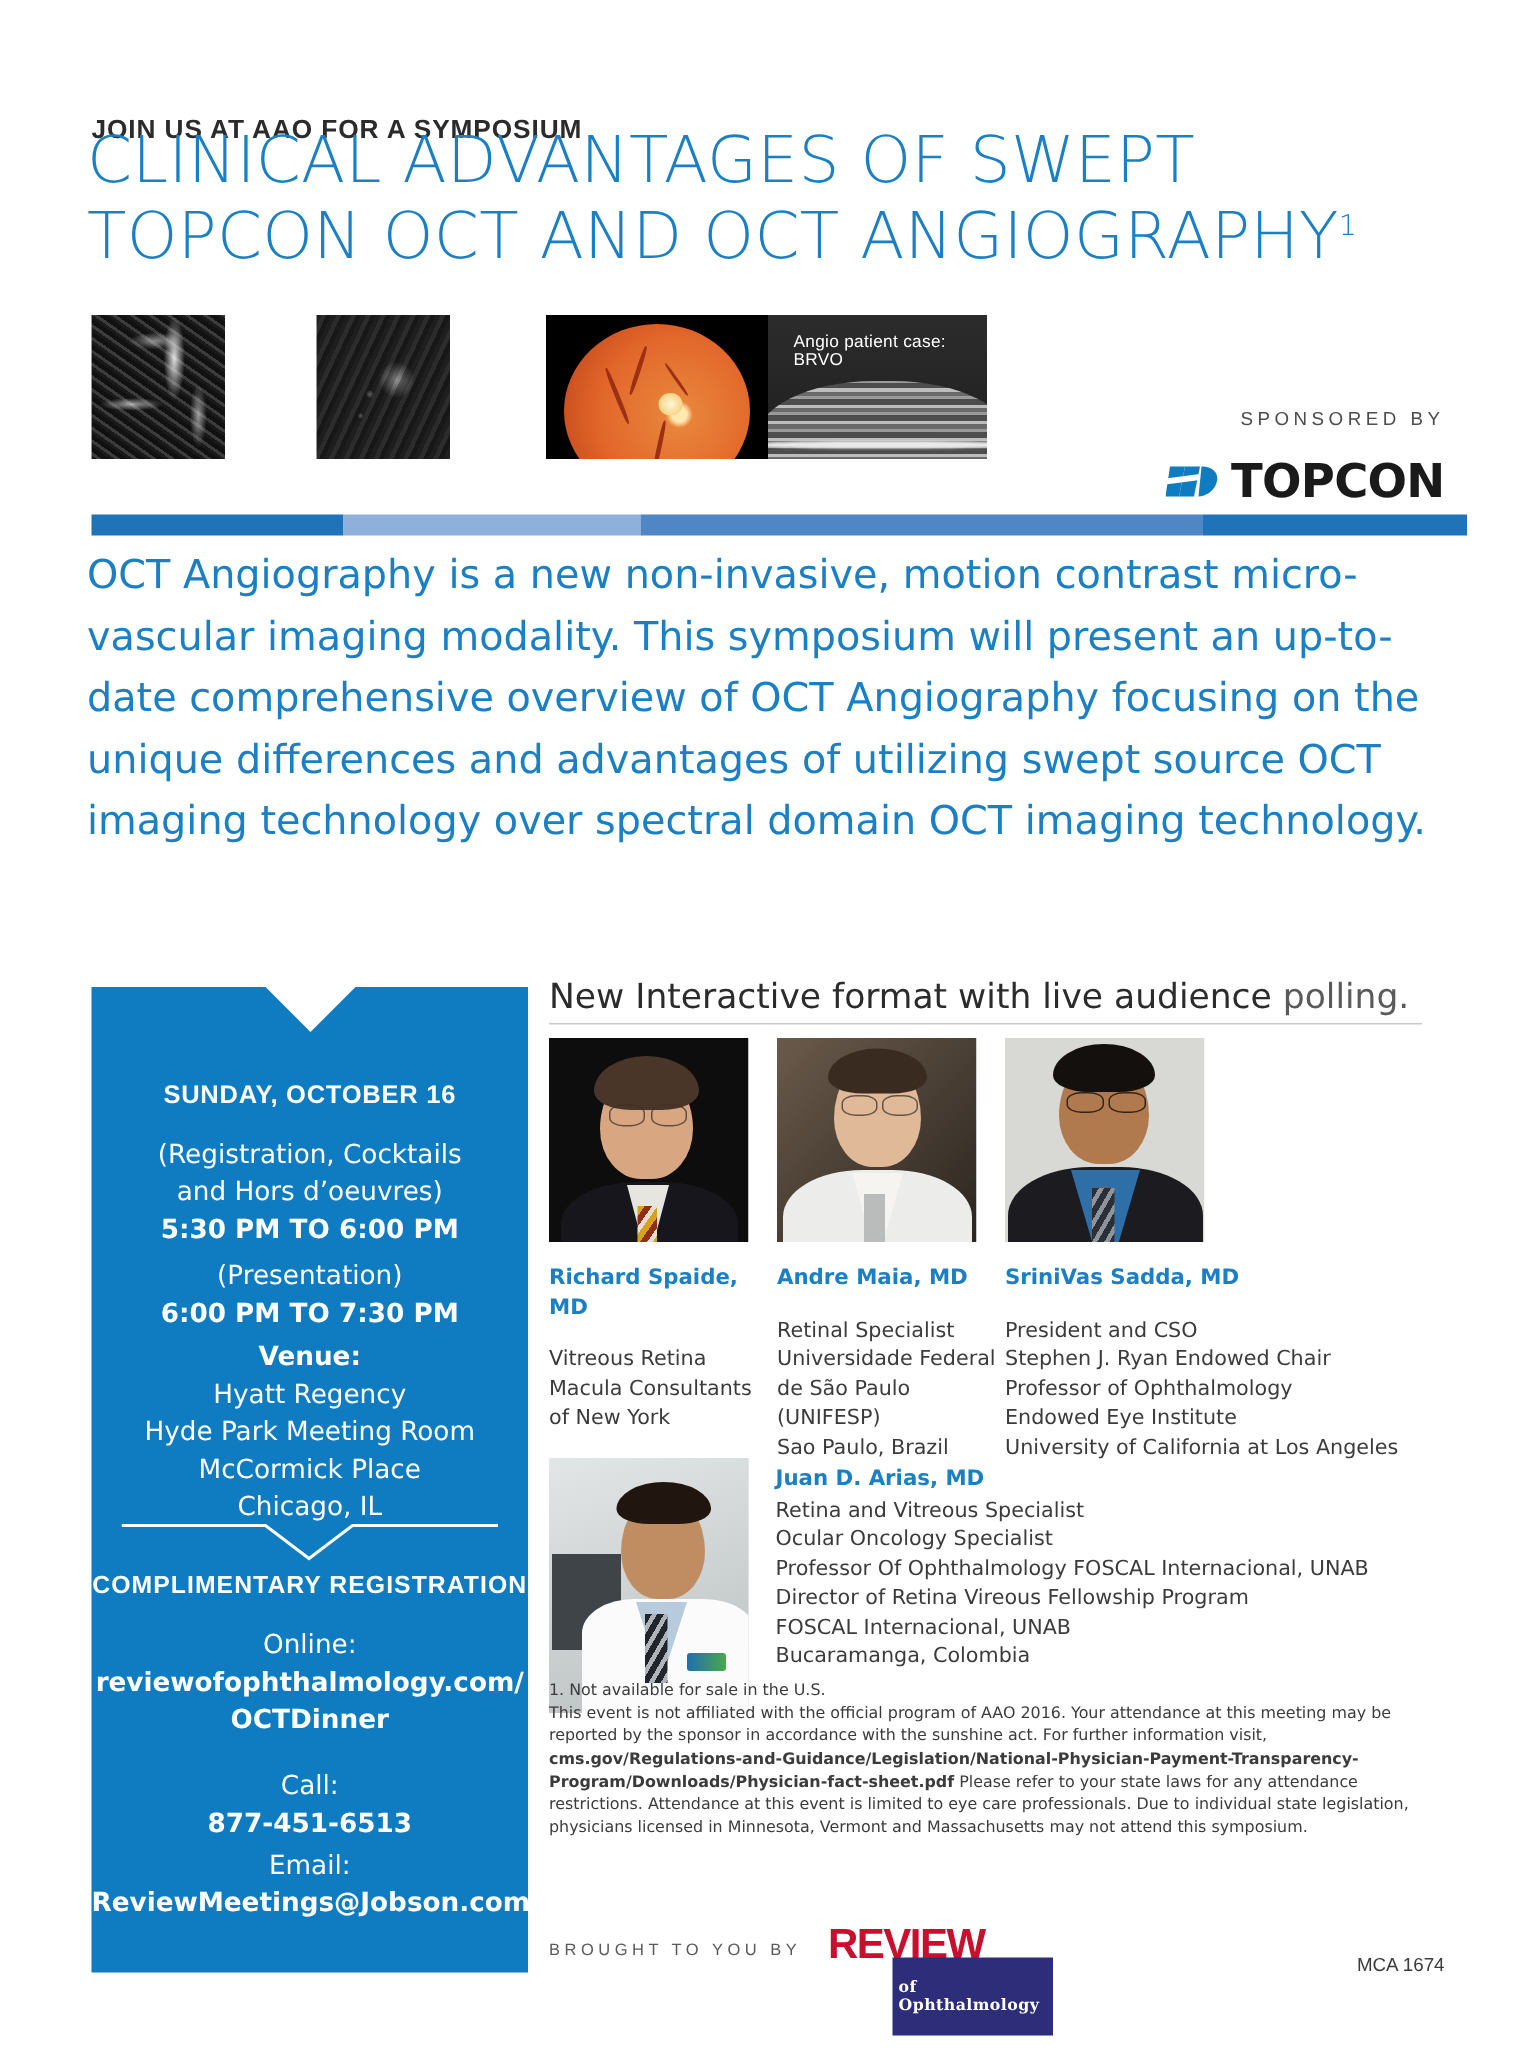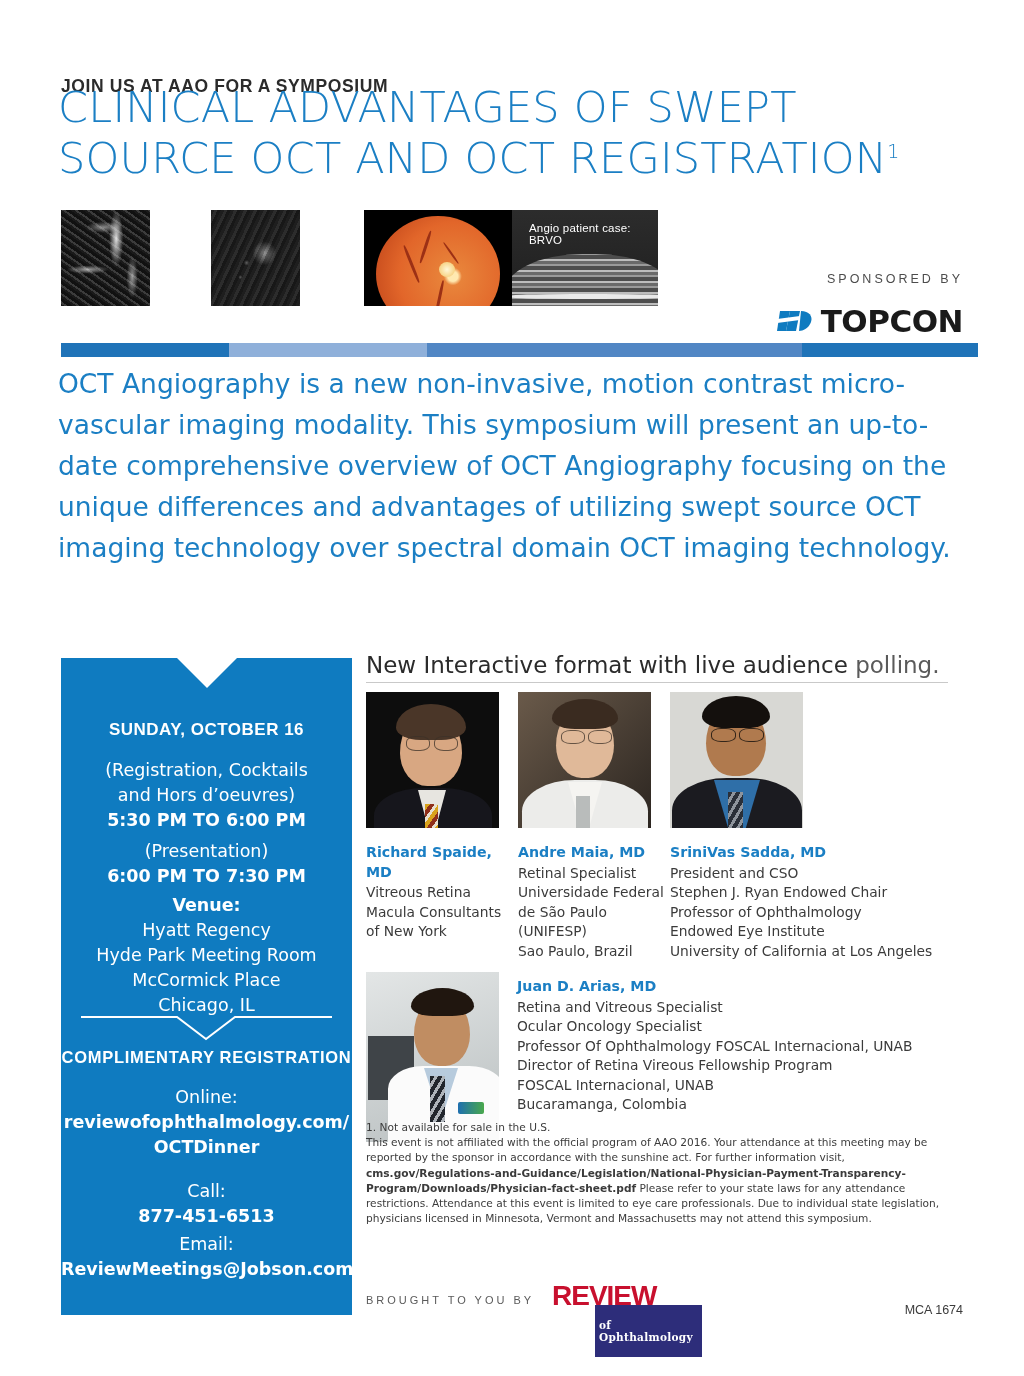--- a/index.html
+++ b/index.html
@@ -94,21 +94,21 @@
                color:#2b2b2b;font-family:"DejaVu Sans",sans-serif;font-weight:400;}
   .interactive .tail{color:#5a5a5a;}
   .interactive-rule{position:absolute;left:366px;top:682px;width:582px;height:1px;background:#c9c9c9;}
 
   .photos{position:absolute;left:366px;top:692px;display:flex;gap:19px;}
   .pframe{width:133px;height:136px;overflow:hidden;position:relative;}
 
   .bios{position:absolute;left:366px;top:843px;display:flex;}
   .bio{font-size:13.8px;line-height:19.5px;color:#3b3b3b;
        font-family:"DejaVu Sans",sans-serif;}
-  .bio .name{color:#1b7fc4;font-weight:bold;font-size:14.2px;display:block;margin-bottom:1px;}
+  .bio .name{color:#1b7fc4;font-weight:bold;font-size:14.2px;display:block;margin-bottom:15px;}
   .bio1{width:152px;}
   .bio2{width:152px;}
   .bio3{width:300px;}
 
   .bio4wrap{position:absolute;left:366px;top:972px;display:flex;gap:18px;}
   .pframe4{width:133px;height:170px;overflow:hidden;position:relative;background:#cfd3d4;}
   .bio4{font-size:13.8px;line-height:19.5px;color:#3b3b3b;padding-top:5px;
         font-family:"DejaVu Sans",sans-serif;}
   .bio4 .name{color:#1b7fc4;font-weight:bold;font-size:14.2px;display:block;margin-bottom:1px;}
 
@@ -136,21 +136,21 @@
   .tie{position:absolute;}
   .glasses{position:absolute;border:1.5px solid rgba(60,50,40,.75);border-radius:40%;}
 </style>
 </head>
 <body>
 
 <div class="kicker">JOIN US AT AAO FOR A SYMPOSIUM</div>
 
 <div class="title">
   <span>CLINICAL ADVANTAGES OF SWEPT</span><br>
-  <span>SOURCE OCT AND OCT REGISTRATION</span><sup>1</sup>
+  <span>TOPCON OCT AND OCT ANGIOGRAPHY</span><sup>1</sup>
 </div>
 
 <div class="strip">
   <div class="thumb t1">
     <div class="oct-a"></div>
   </div>
   <div class="thumb t2">
     <div class="oct-b"></div>
   </div>
   <div class="thumb t3">

